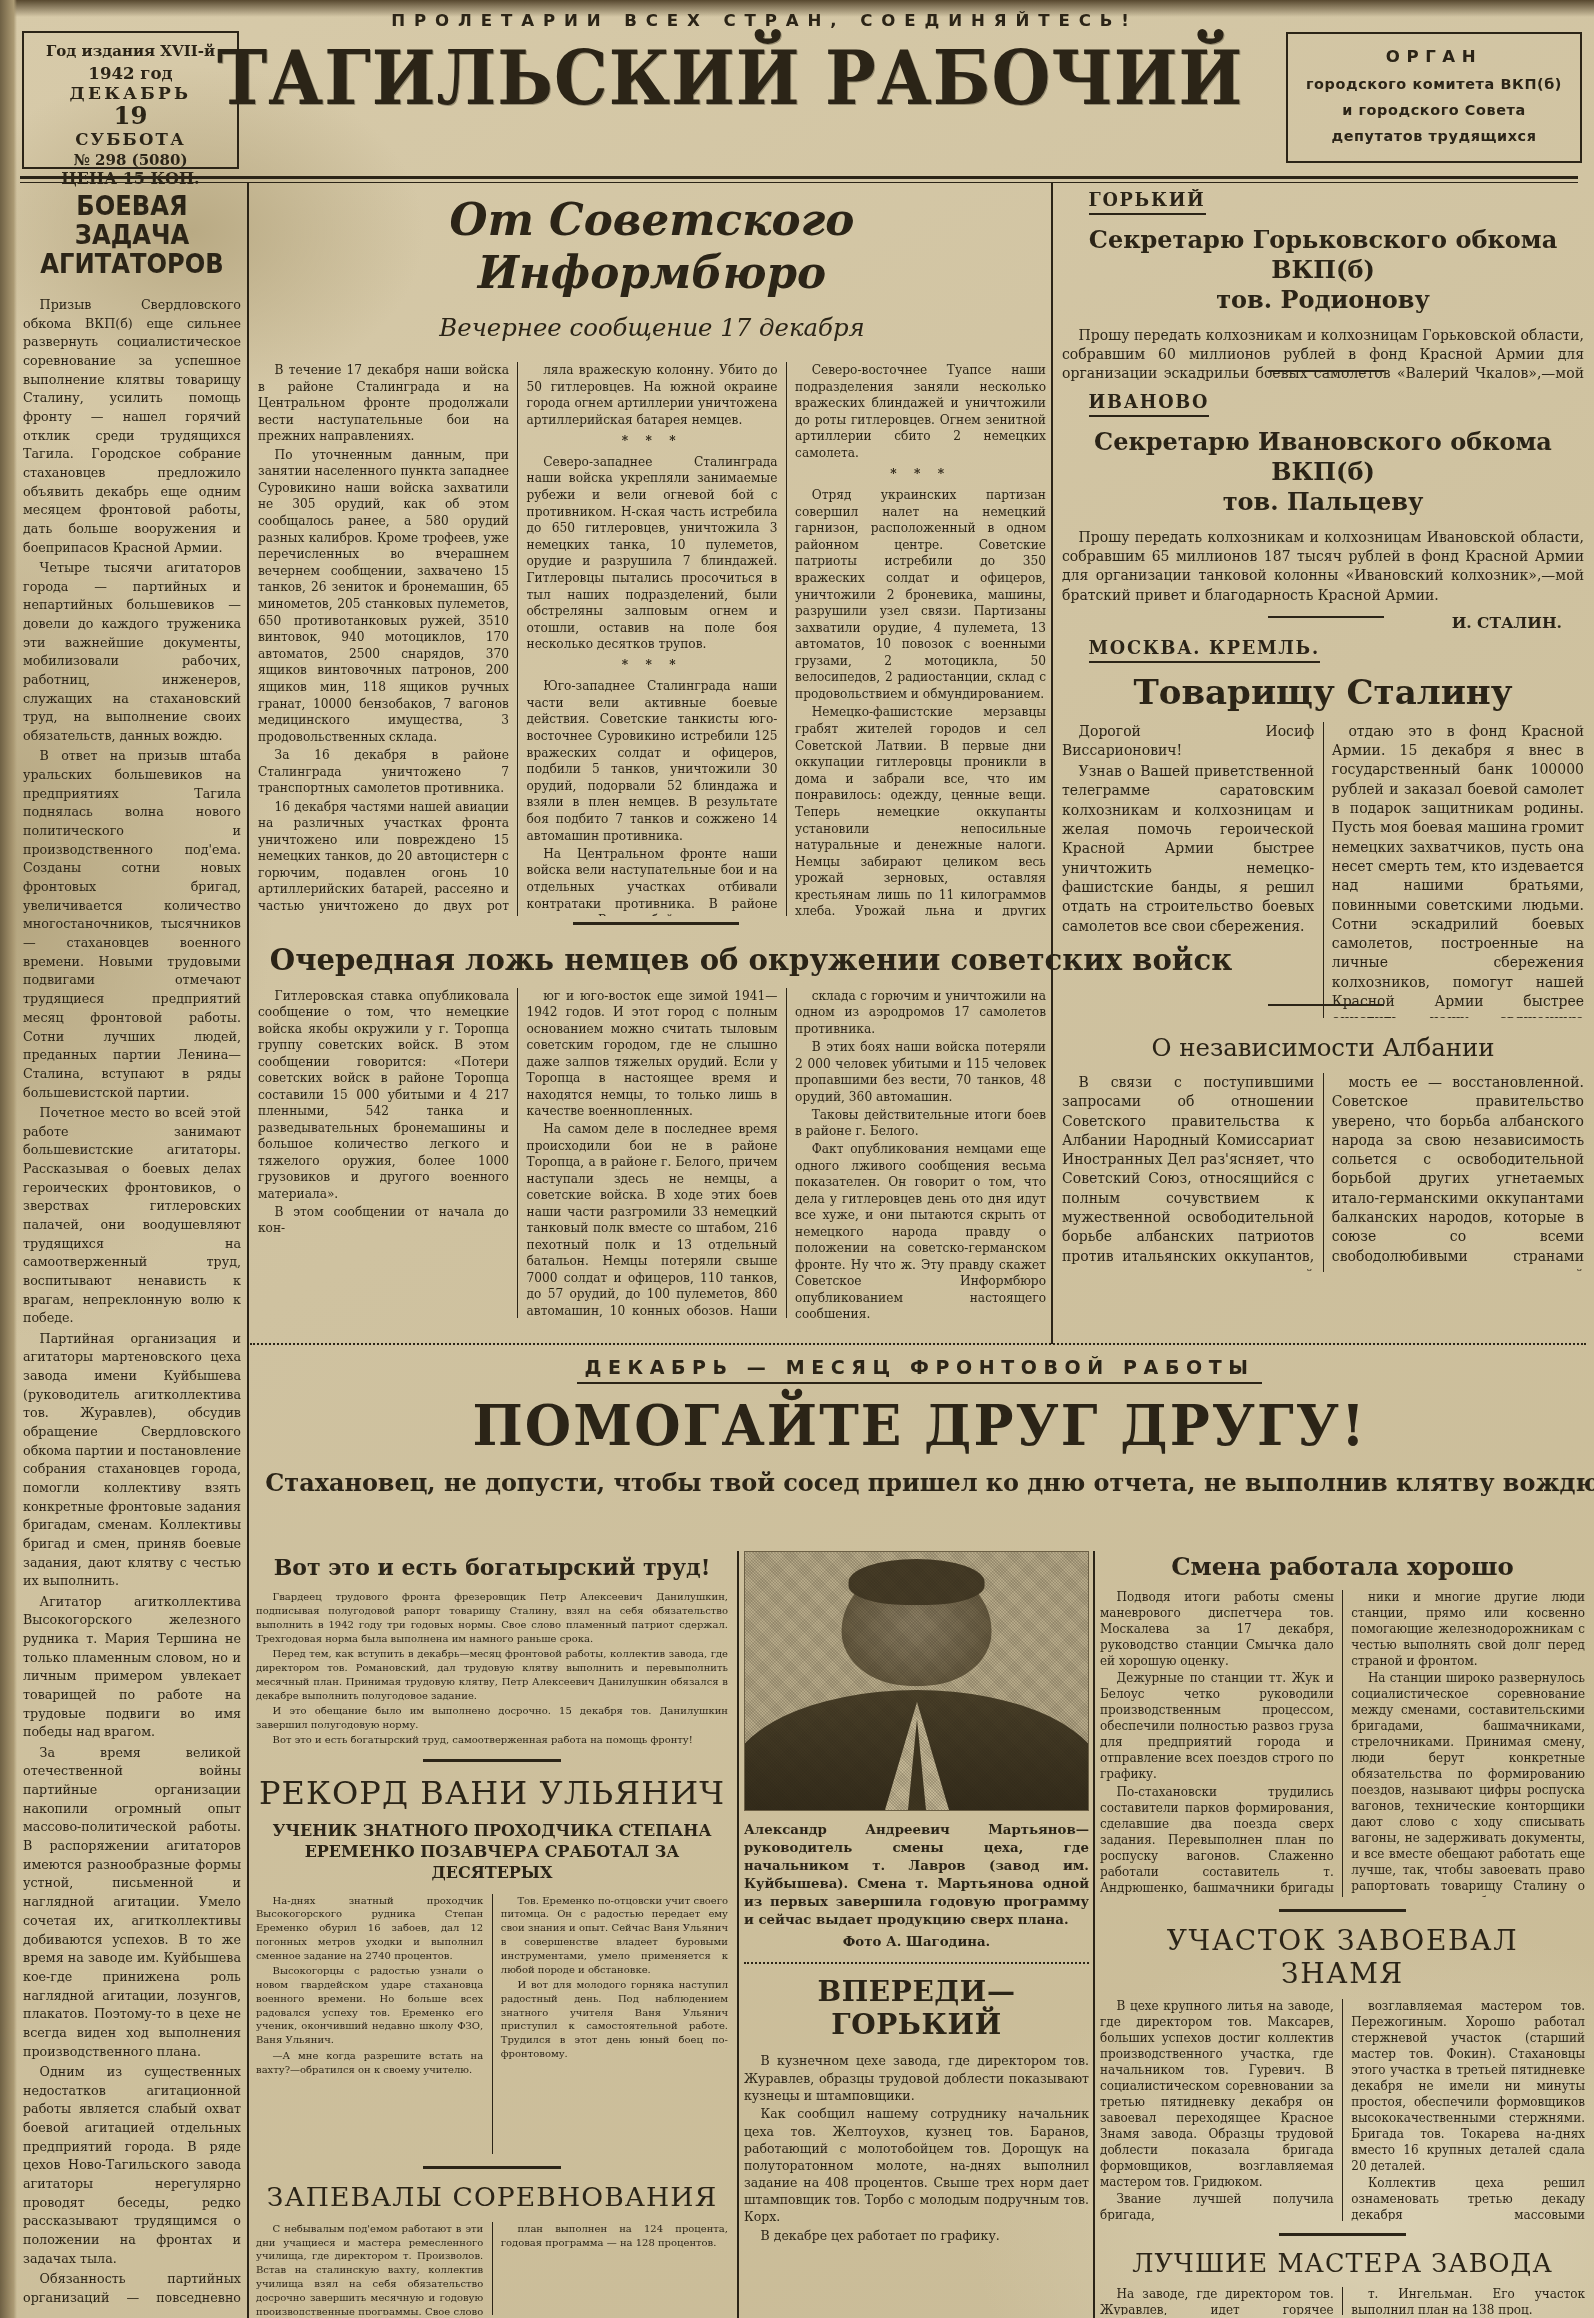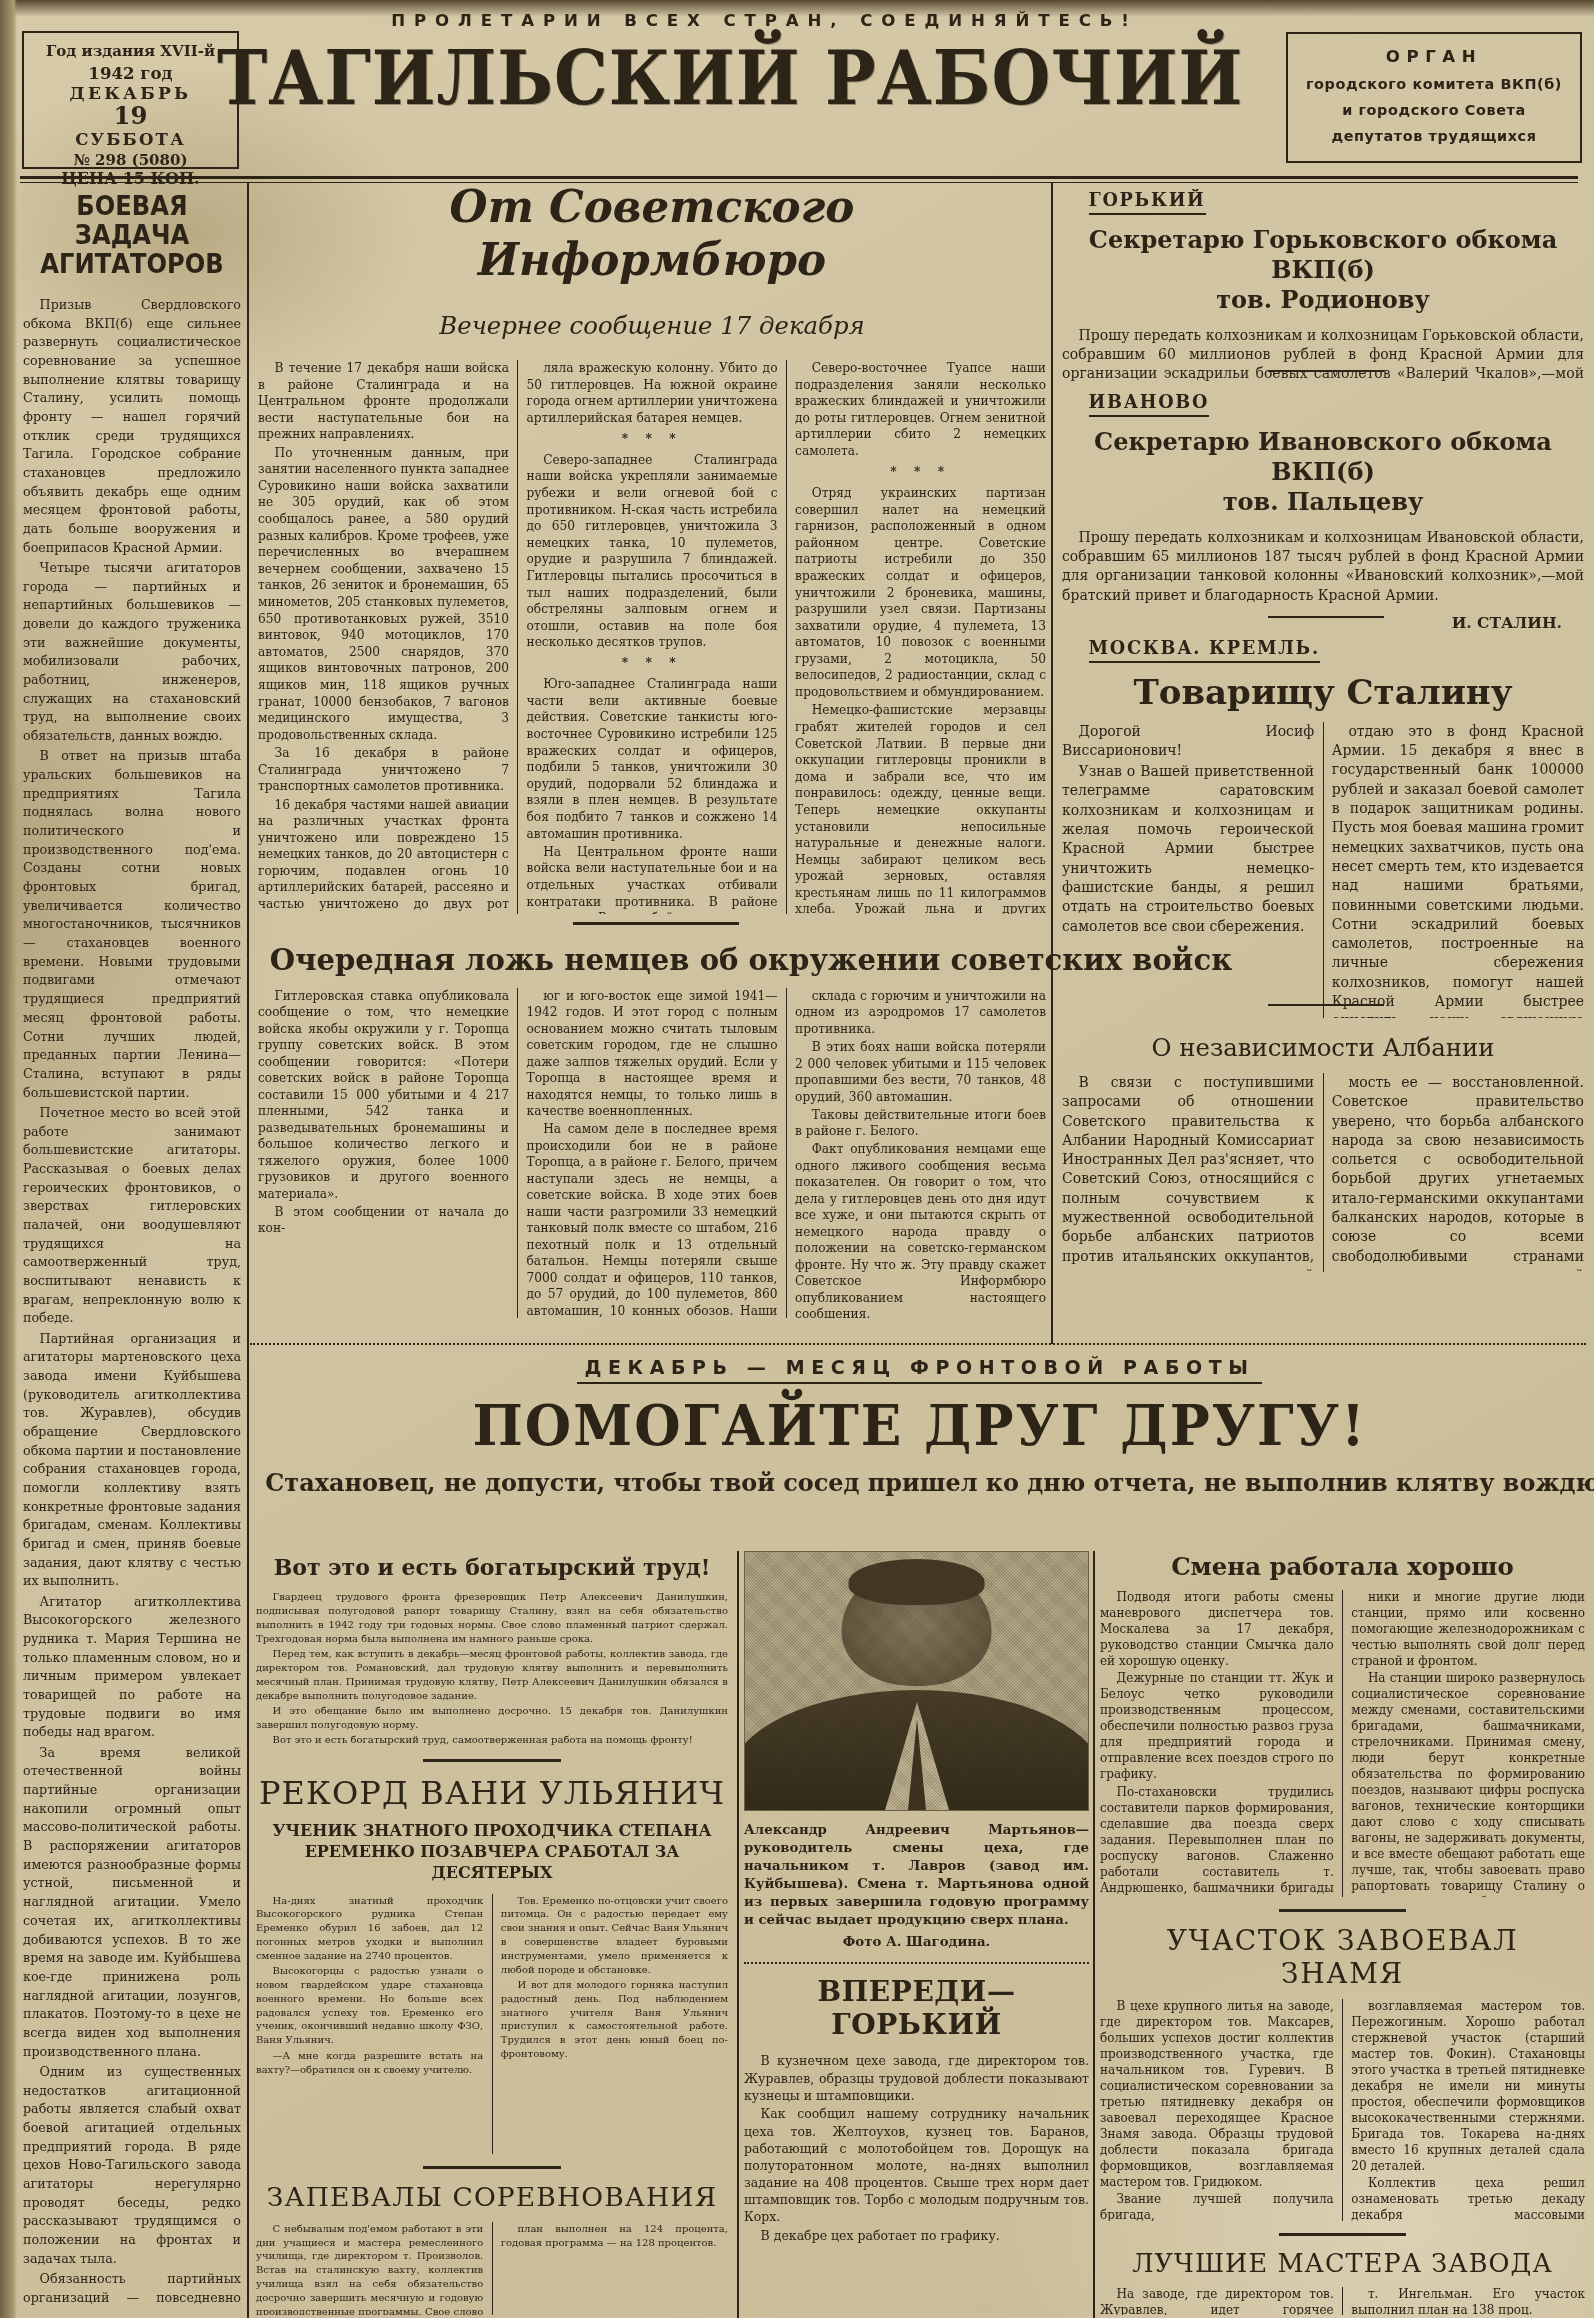--- a/index.html
+++ b/index.html
@@ -49,23 +49,23 @@
   .bar{background:var(--ink);height:2.8px;}
   .bar.center{margin:12.2px auto;}
   .mini-rule{position:absolute;width:116px;height:2.2px;background:var(--ink);}
   .wavy{position:absolute;border-top:2.2px dotted var(--ink);}
   
   .lead{position:absolute;left:23px;top:192px;width:218px;height:2116px;overflow:hidden;}
   .lead h2{margin:0;text-align:center;font:700 26px "DejaVu Sans",sans-serif;line-height:1.12;
     transform:scaleX(.93);transform-origin:center top;white-space:pre-line;}
   .lead .bt{margin-top:16.6px;font-size:12.7px;line-height:1.47;}
   
-  .informburo{position:absolute;left:258px;top:180px;width:788px;}
+  .informburo{position:absolute;left:258px;top:193px;width:788px;}
   .ib-title{margin:0;text-align:center;font:italic 700 45px "DejaVu Serif",serif;transform:scaleX(.97);}
-  .ib-sub{text-align:center;font:italic 400 24.4px "DejaVu Serif",serif;margin-top:25px;}
+  .ib-sub{text-align:center;font:italic 400 24.4px "DejaVu Serif",serif;margin-top:14px;}
   .informburo .tcols{margin-top:20px;height:554px;font-size:12.2px;line-height:1.36;}
   #bar-lie{position:absolute;left:573px;top:922px;width:166px;}
   .lie{position:absolute;left:258px;top:942px;width:788px;}
   .lie-title{margin:0;text-align:center;font:700 30px "DejaVu Serif",serif;white-space:nowrap;
     transform:scaleX(.97);transform-origin:center;}
   .lie .tcols{margin-top:11px;height:330px;font-size:12.2px;line-height:1.35;}
   
   .rc{position:absolute;left:1062px;width:522px;overflow:hidden;}
   #gorky{top:189px;height:195px;}
   #ivanovo{top:391px;height:239px;}

